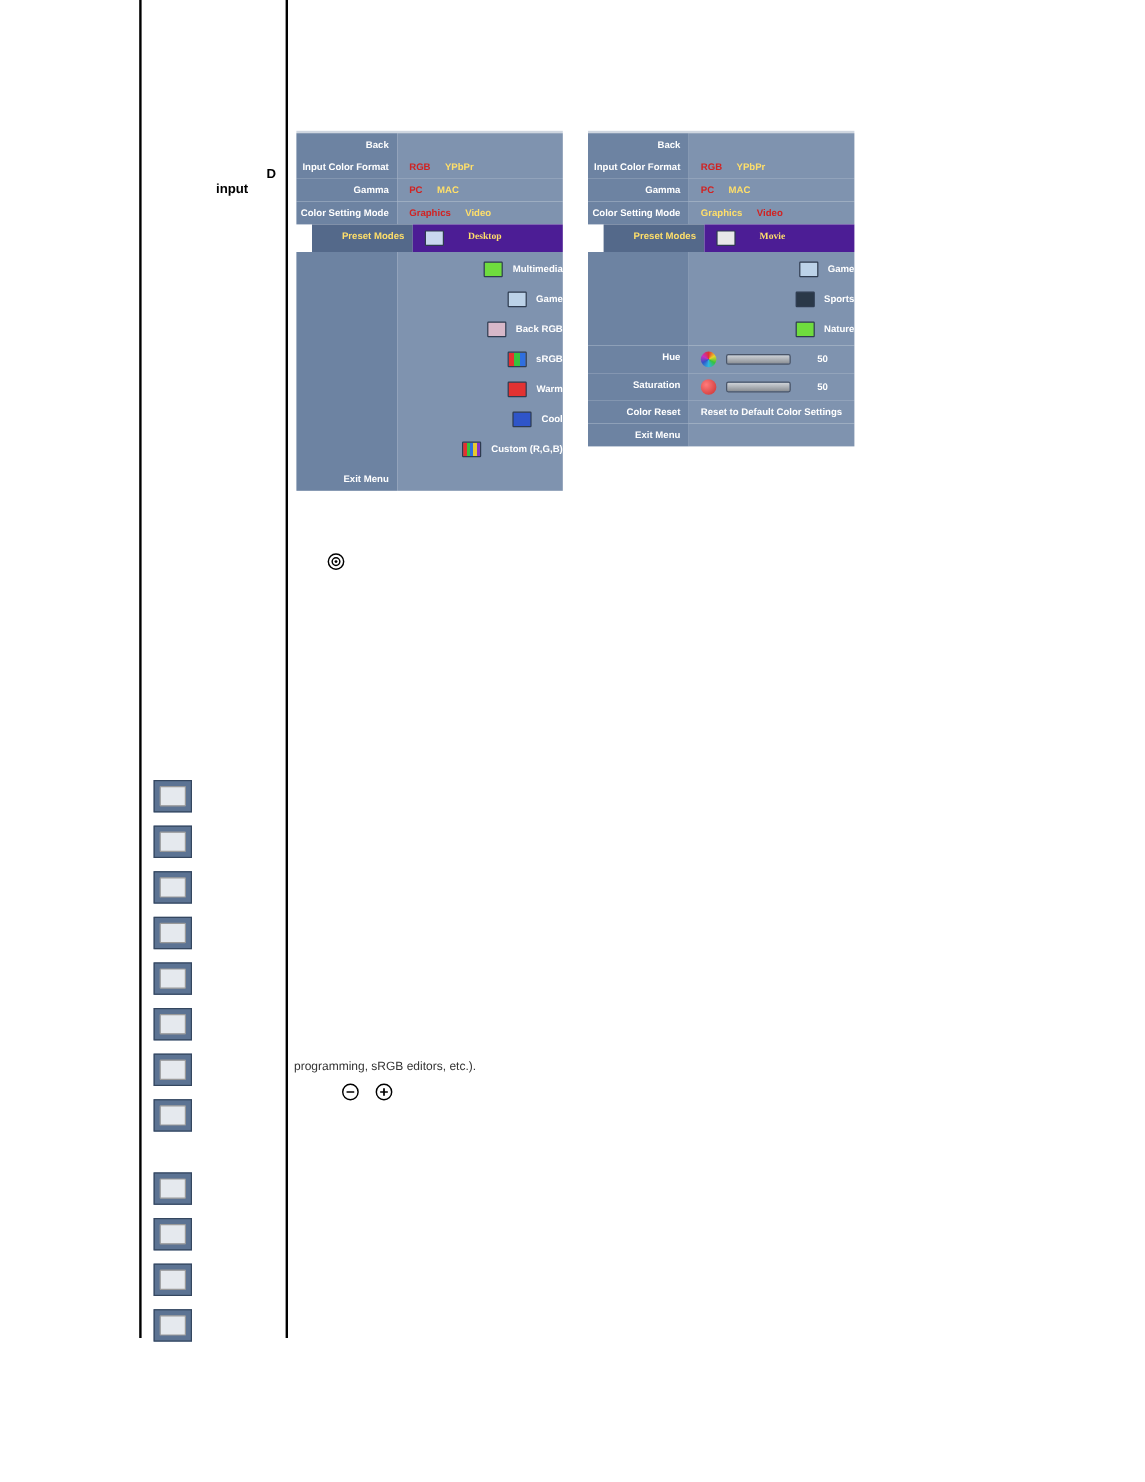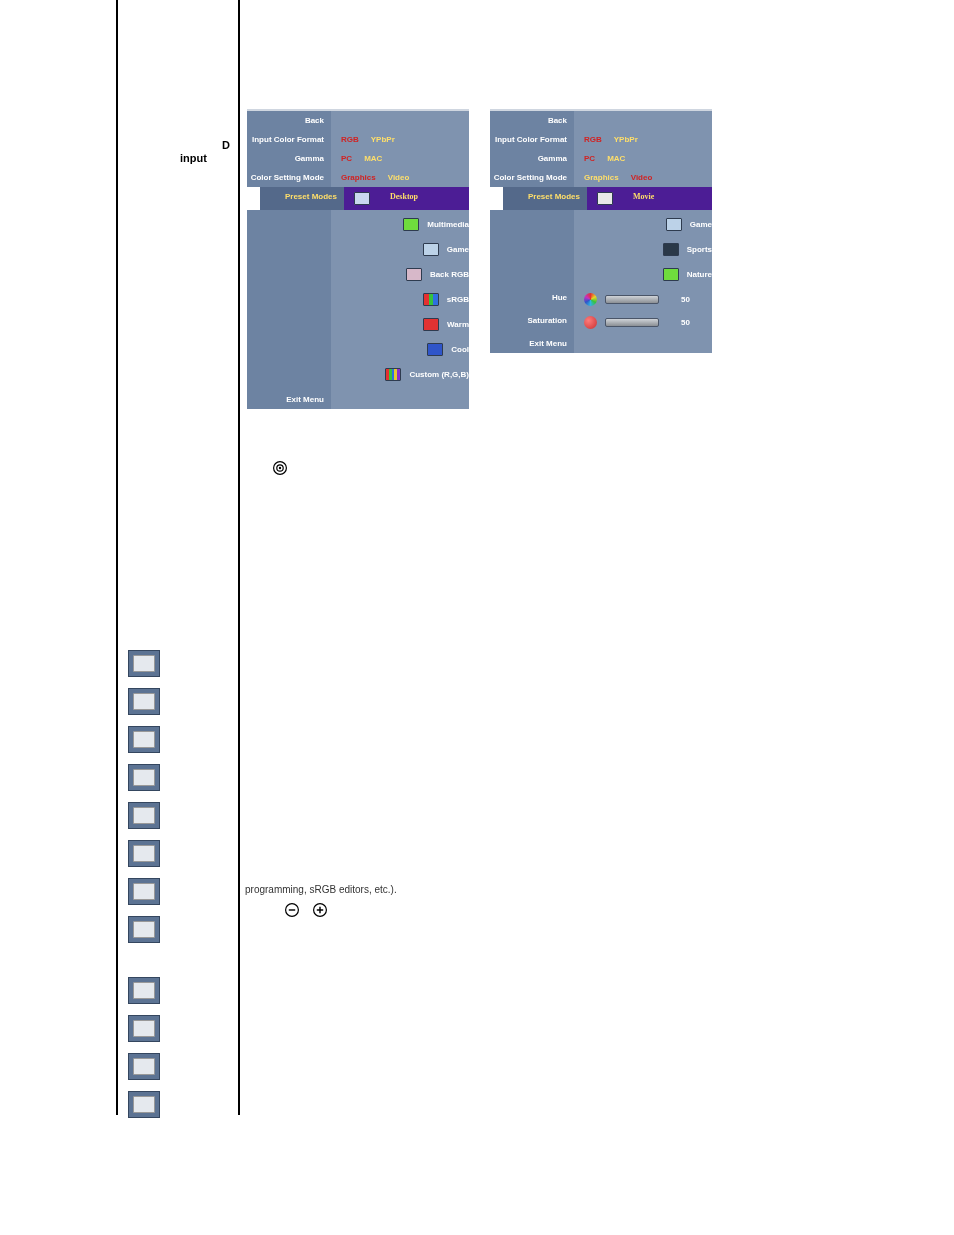--- a/index.html
+++ b/index.html
@@ -265,16 +265,22 @@
   </div>
   <div class="row">
     <div class="lcol">Saturation</div>
     <div class="rcol slider-row">
       <span class="slider-blob sq-sat"></span>
       <span class="slider-bar"></span>
       <span class="slider-num">50</span>
     </div>
   </div>
   <div class="row">
+    <div class="lcol">Color Reset</div>
+    <div class="rcol">
+        <span>Reset to Default Color Settings</span>
+      </div>
+  </div>
+  <div class="row">
       <div class="lcol">Exit Menu</div>
       <div class="rcol"></div>
     </div>
 </div>
 
 </body></html>

